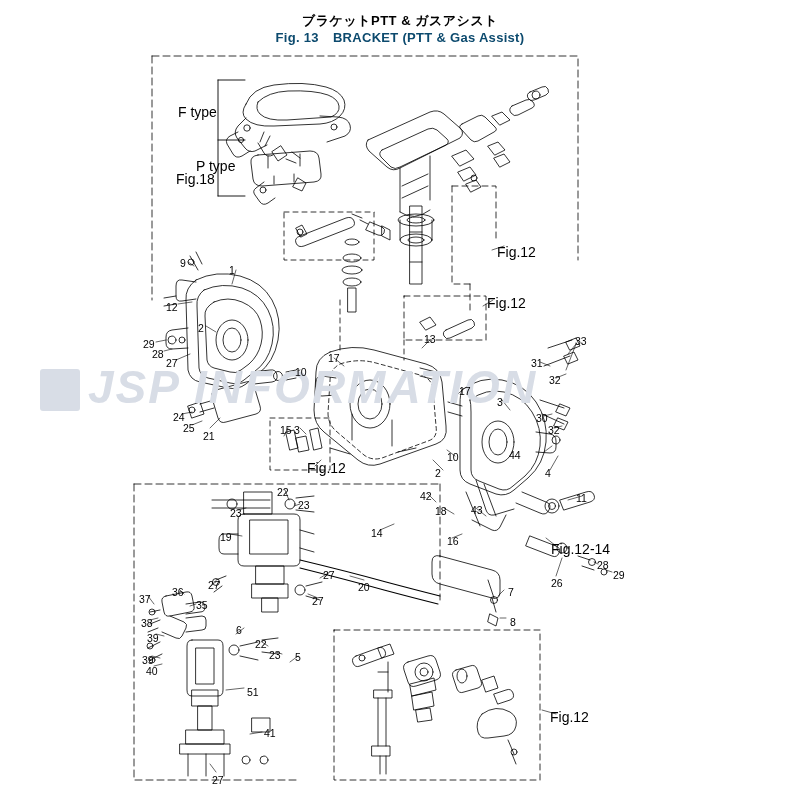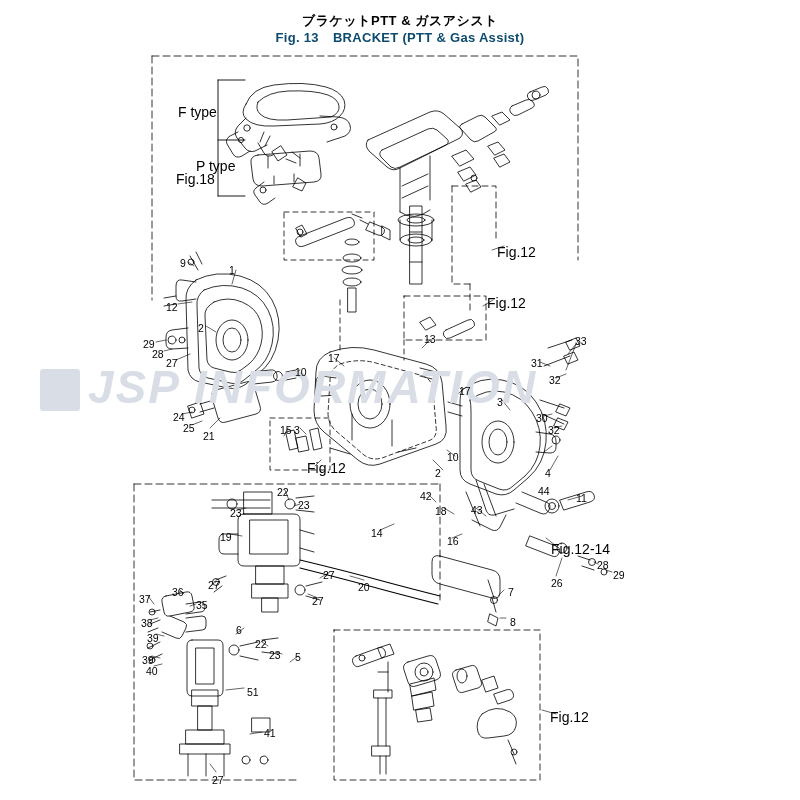--- a/index.html
+++ b/index.html
@@ -411,21 +411,21 @@
       <div class="callout" style="left: 531px; top: 358px;">31</div>
       <div class="callout" style="left: 549px; top: 375px;">32</div>
       <div class="callout" style="left: 536px; top: 413px;">30</div>
       <div class="callout" style="left: 548px; top: 425px;">32</div>
       <div class="callout" style="left: 173px; top: 412px;">24</div>
       <div class="callout" style="left: 183px; top: 423px;">25</div>
       <div class="callout" style="left: 203px; top: 431px;">21</div>
       <div class="callout" style="left: 280px; top: 425px;">15</div>
       <div class="callout" style="left: 294px; top: 425px;">3</div>
       <div class="callout" style="left: 447px; top: 452px;">10</div>
-      <div class="callout" style="left: 538px; top: 450px; margin-top: 36px;">44</div>
+      <div class="callout" style="left: 509px; top: 450px;">44</div>
       <div class="callout" style="left: 435px; top: 468px;">2</div>
       <div class="callout" style="left: 545px; top: 468px;">4</div>
       <div class="callout" style="left: 576px; top: 493px;">11</div>
       <div class="callout" style="left: 277px; top: 487px;">22</div>
       <div class="callout" style="left: 230px; top: 508px;">23</div>
       <div class="callout" style="left: 298px; top: 500px;">23</div>
       <div class="callout" style="left: 420px; top: 491px;">42</div>
       <div class="callout" style="left: 435px; top: 506px;">18</div>
       <div class="callout" style="left: 471px; top: 505px;">43</div>
       <div class="callout" style="left: 371px; top: 528px;">14</div>

